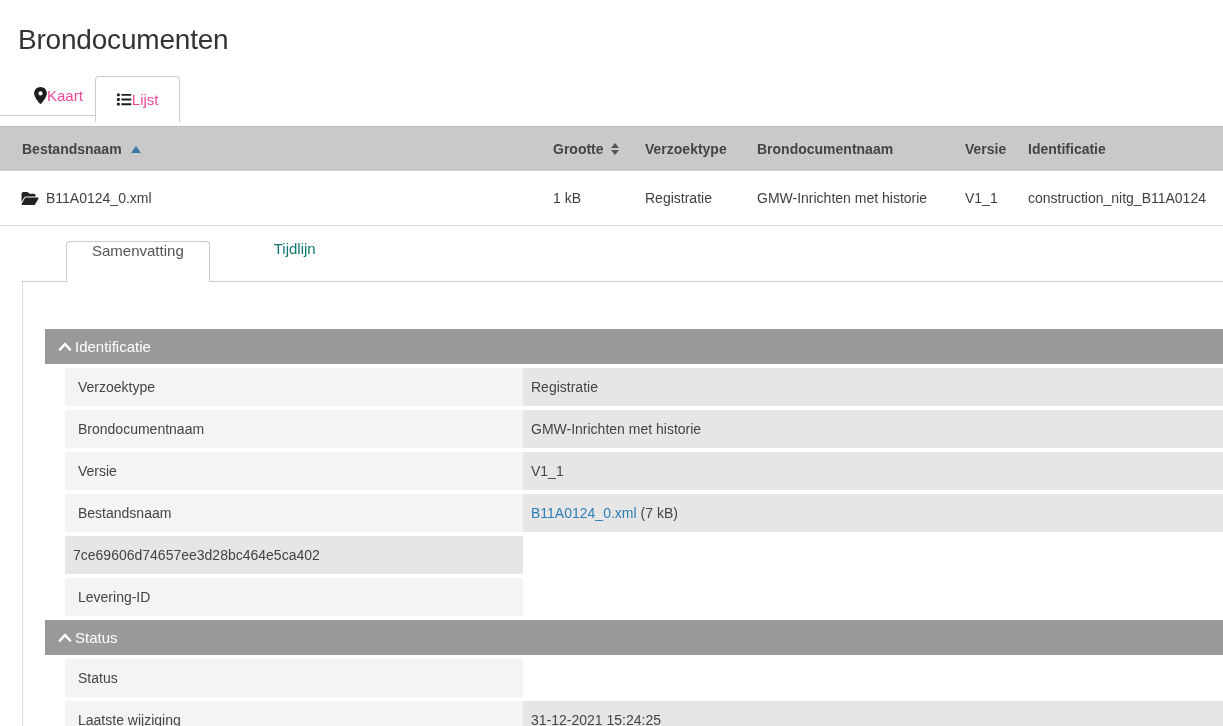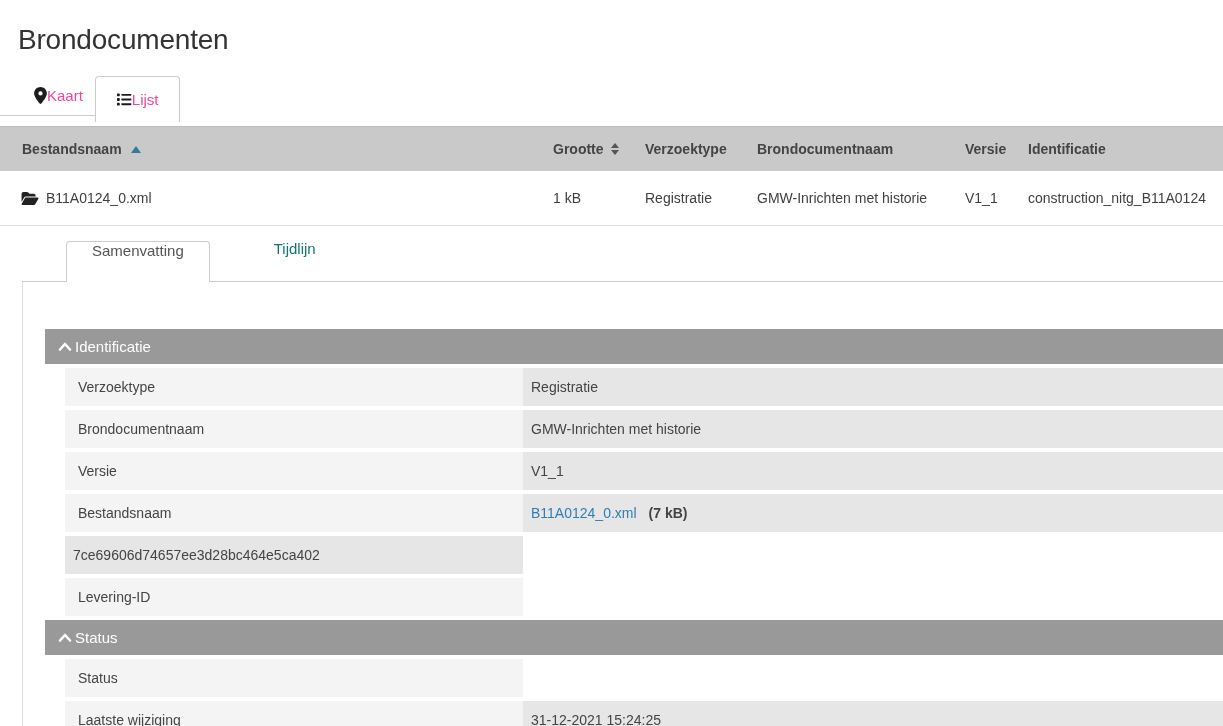--- a/index.html
+++ b/index.html
@@ -170,21 +170,21 @@
   .kv-value {
     background: #e6e6e6;
     display: flex;
     align-items: center;
     padding-left: 8px;
     color: #444;
     white-space: nowrap;
     overflow: hidden;
   }
   .kv-value a { color: #2e7eb5; text-decoration: none; }
-  .kv-value .suffix { margin-left: 12px; white-space: pre; font-weight: bold; }
+  .kv-value .suffix { margin-left: 4px; white-space: pre; }
 </style>
 </head>
 <body>
 
 <div class="app">
 
   <h1 class="page-title">Brondocumenten</h1>
 
   
   <div class="view-tabs">

